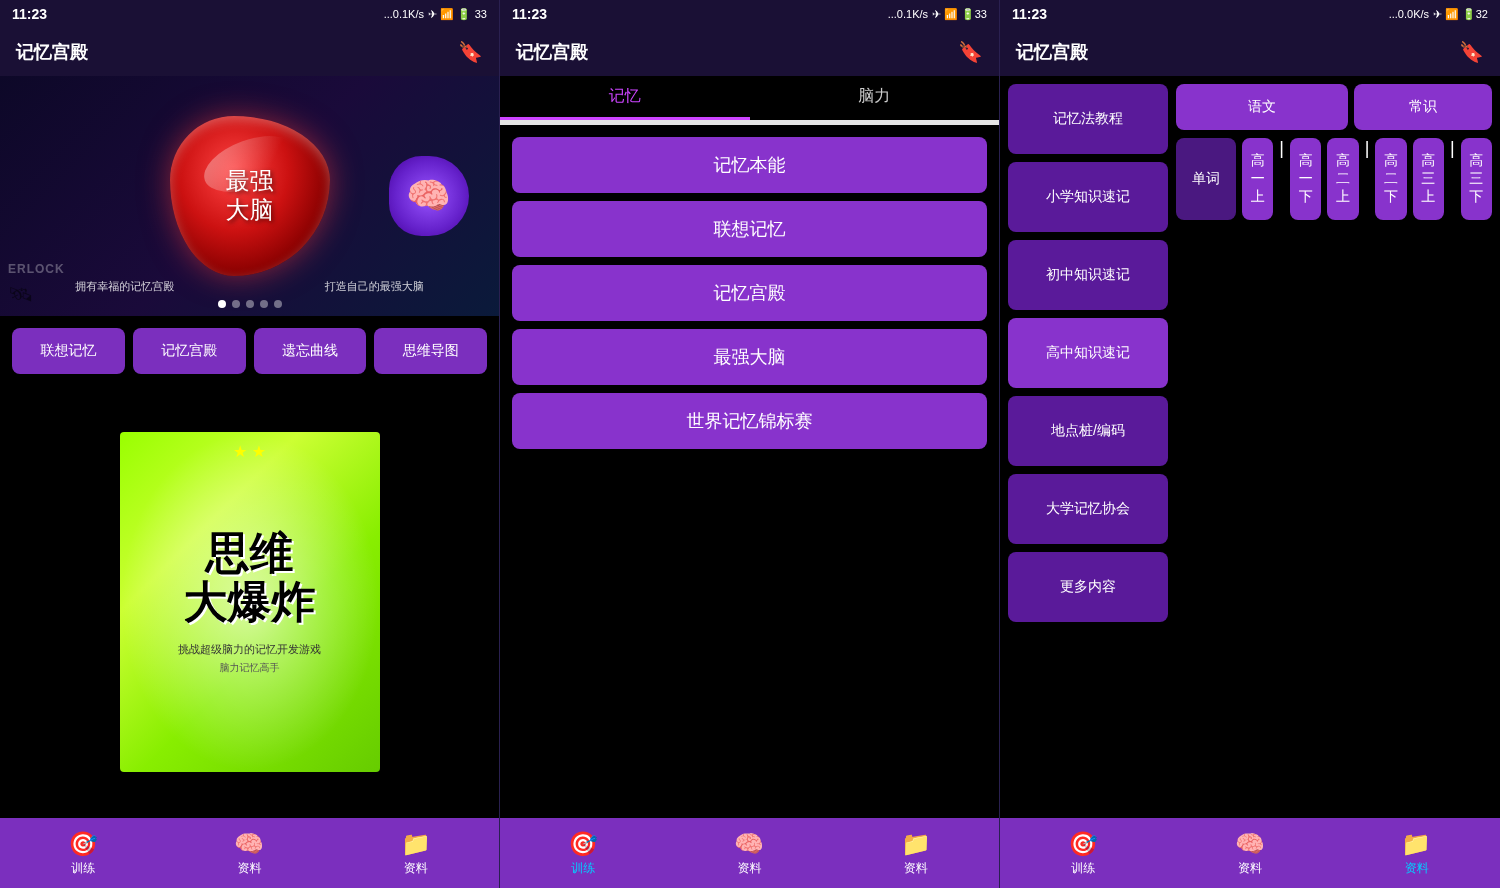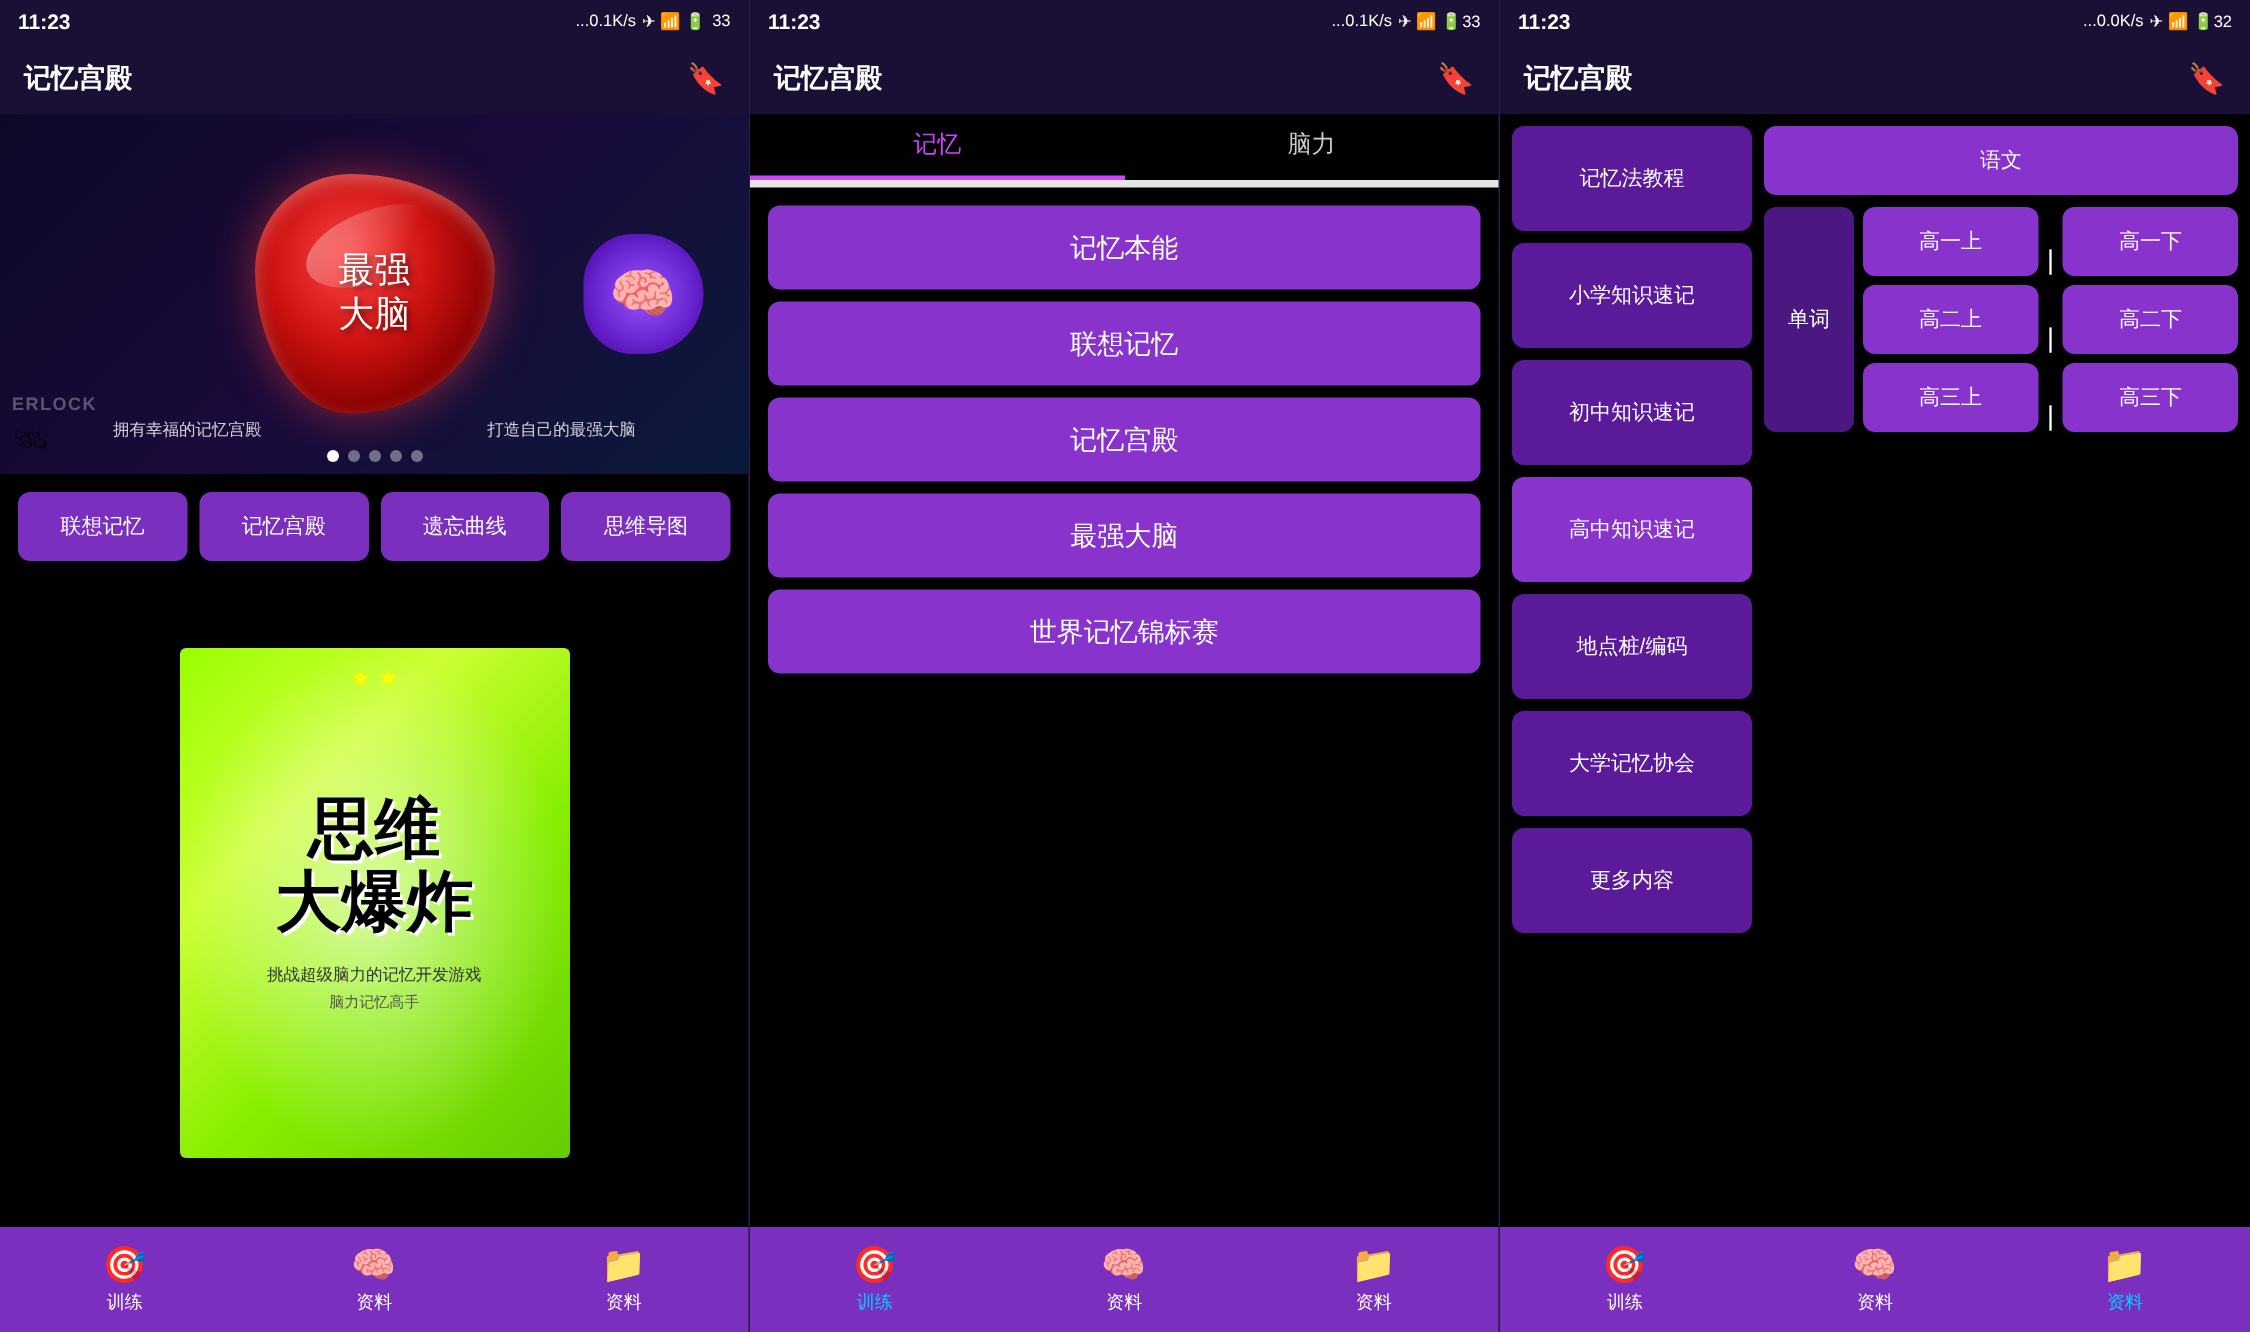--- a/index.html
+++ b/index.html
@@ -324,21 +324,21 @@
     }
     .cat-right {
       display: flex;
       flex-direction: column;
       gap: 8px;
       flex: 1;
     }
     .cat-right-row {
       display: flex;
       gap: 6px;
-      align-items: flex-end;
+      align-items: flex-start;
     }
     .cat-right-btn {
       flex: 1;
       background: #8833cc;
       color: #fff;
       border: none;
       border-radius: 8px;
       padding: 14px 4px;
       font-size: 14px;
       cursor: pointer;
@@ -501,27 +501,28 @@
       <button class="cat-left-btn active">高中知识速记</button>
       <button class="cat-left-btn">地点桩/编码</button>
       <button class="cat-left-btn">大学记忆协会</button>
       <button class="cat-left-btn">更多内容</button>
     </div>
 
     <div class="cat-right">
 
       <div class="cat-right-row">
         <button class="cat-wide-btn" style="flex:1.2;">语文</button>
+        <button class="cat-right-btn">常识</button>
       </div>
 
       <div style="display:flex;gap:6px;align-items:stretch;">
         <div style="background:#4a1880;border-radius:8px;padding:8px;display:flex;align-items:center;justify-content:center;width:60px;flex-shrink:0;">
           <span style="color:#fff;font-size:14px;">单词</span>
         </div>
-        <div style="display:flex;flex-direction:column;gap:6px;flex:1;">
+        <div style="display:flex;flex-direction:row;gap:6px;flex:1;">
           <div class="cat-right-row">
             <button class="cat-right-btn">高一上</button>
             <span class="cat-divider">|</span>
             <button class="cat-right-btn">高一下</button>
           </div>
           <div class="cat-right-row">
             <button class="cat-right-btn">高二上</button>
             <span class="cat-divider">|</span>
             <button class="cat-right-btn">高二下</button>
           </div>

